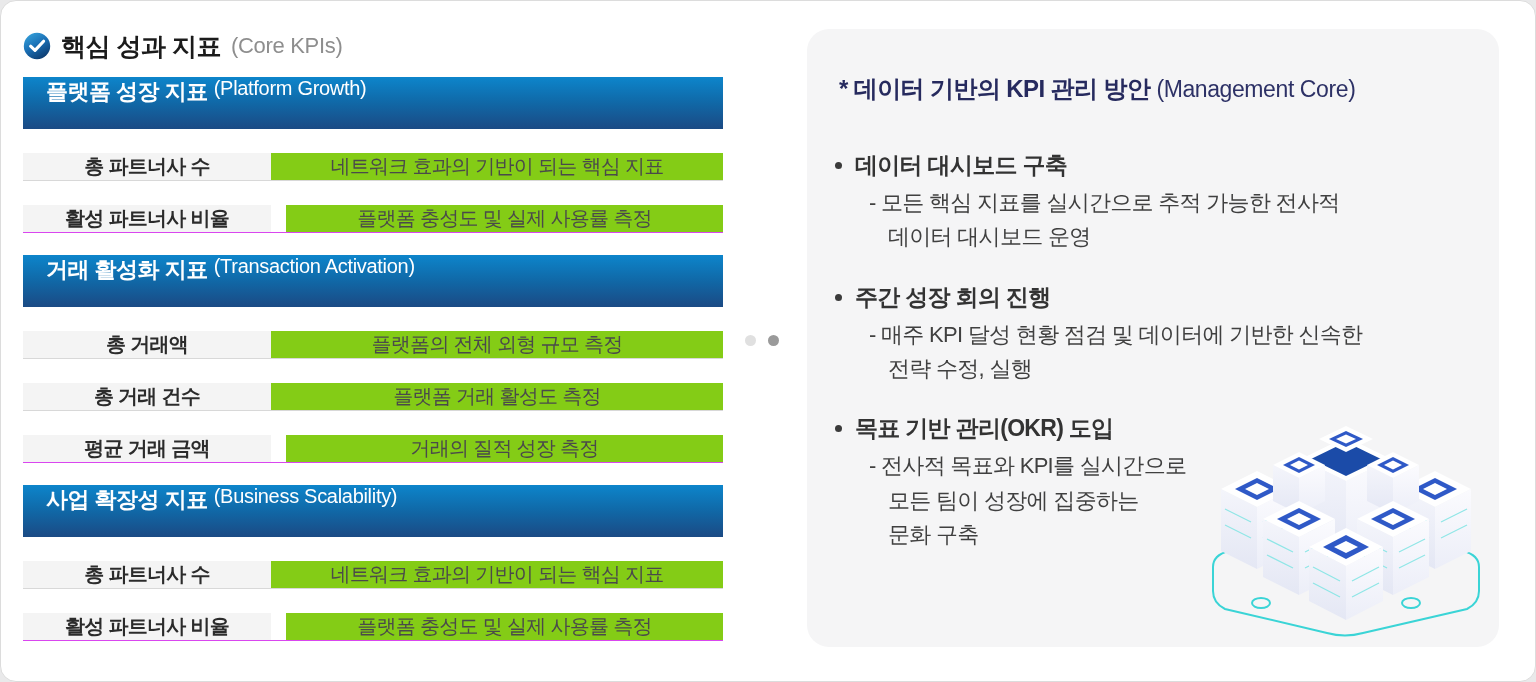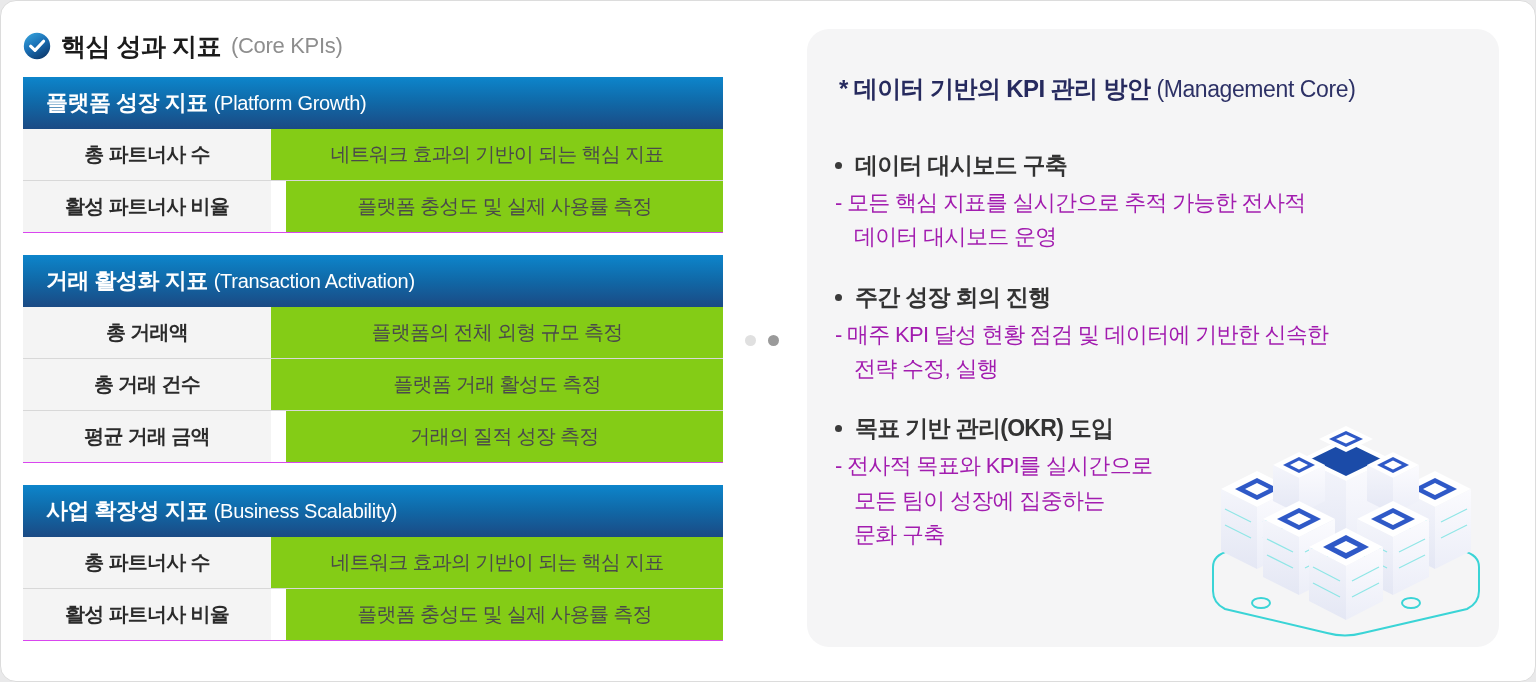--- a/index.html
+++ b/index.html
@@ -46,21 +46,20 @@
     color: #8e8e8e;
     letter-spacing: -0.3px;
     white-space: nowrap;
   }
 
   .kpi-block { margin-bottom: 22px; }
   .kpi-head {
     height: 52px;
     background: linear-gradient(180deg, #0d85cb 0%, #1069a8 48%, #1b4a84 100%);
     display: flex;
-    align-items: center;
     padding-left: 23px;
     box-sizing: border-box;
     white-space: nowrap;
   }
   .kpi-head .ko {
     color: #ffffff;
     font-size: 22px;
     font-weight: bold;
     letter-spacing: -0.5px;
   }
@@ -69,20 +68,21 @@
     font-size: 20px;
     font-weight: normal;
     letter-spacing: -0.3px;
     margin-left: 6px;
   }
   .kpi-row {
     display: flex;
     height: 51px;
     border-bottom: 1px solid #d8d8d8;
     background: #ffffff;
+    align-items: flex-end;
   }
   .kpi-row:last-child { border-bottom: 1px solid #d946ef; gap: 15px; }
   .kpi-row .cell-label {
     width: 248px;
     flex: 0 0 248px;
     background: #f4f4f4;
     display: flex;
     align-items: center;
     justify-content: center;
     font-size: 20px;
@@ -163,22 +163,23 @@
   }
   .rp-item-title {
     font-size: 23px;
     font-weight: bold;
     color: #333333;
     letter-spacing: -0.7px;
     line-height: 1.45;
     white-space: nowrap;
   }
   .rp-sub {
+    margin-left: 34px;
     font-size: 22px;
-    color: #a21caf;
+    color: #404040;
     letter-spacing: -0.7px;
     line-height: 1.55;
   }
   .rp-sub .l2 { padding-left: 19px; display: block; }
   .rp-sub .l1 { display: block; }
 
   
   .iso-illus {
     position: absolute;
     right: 4px; bottom: 6px;

